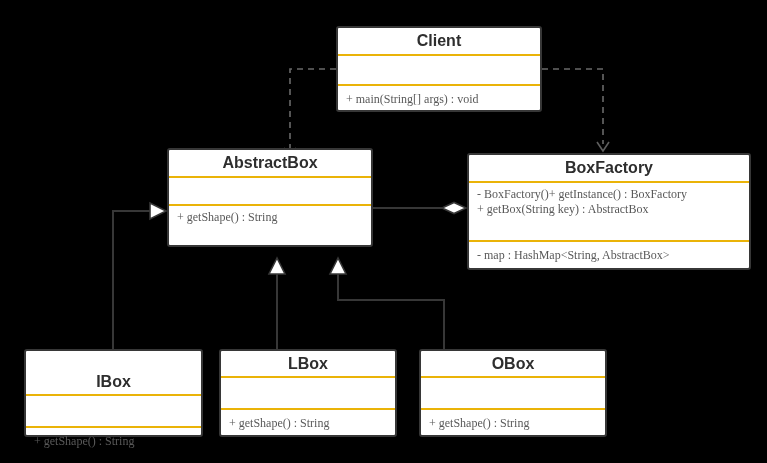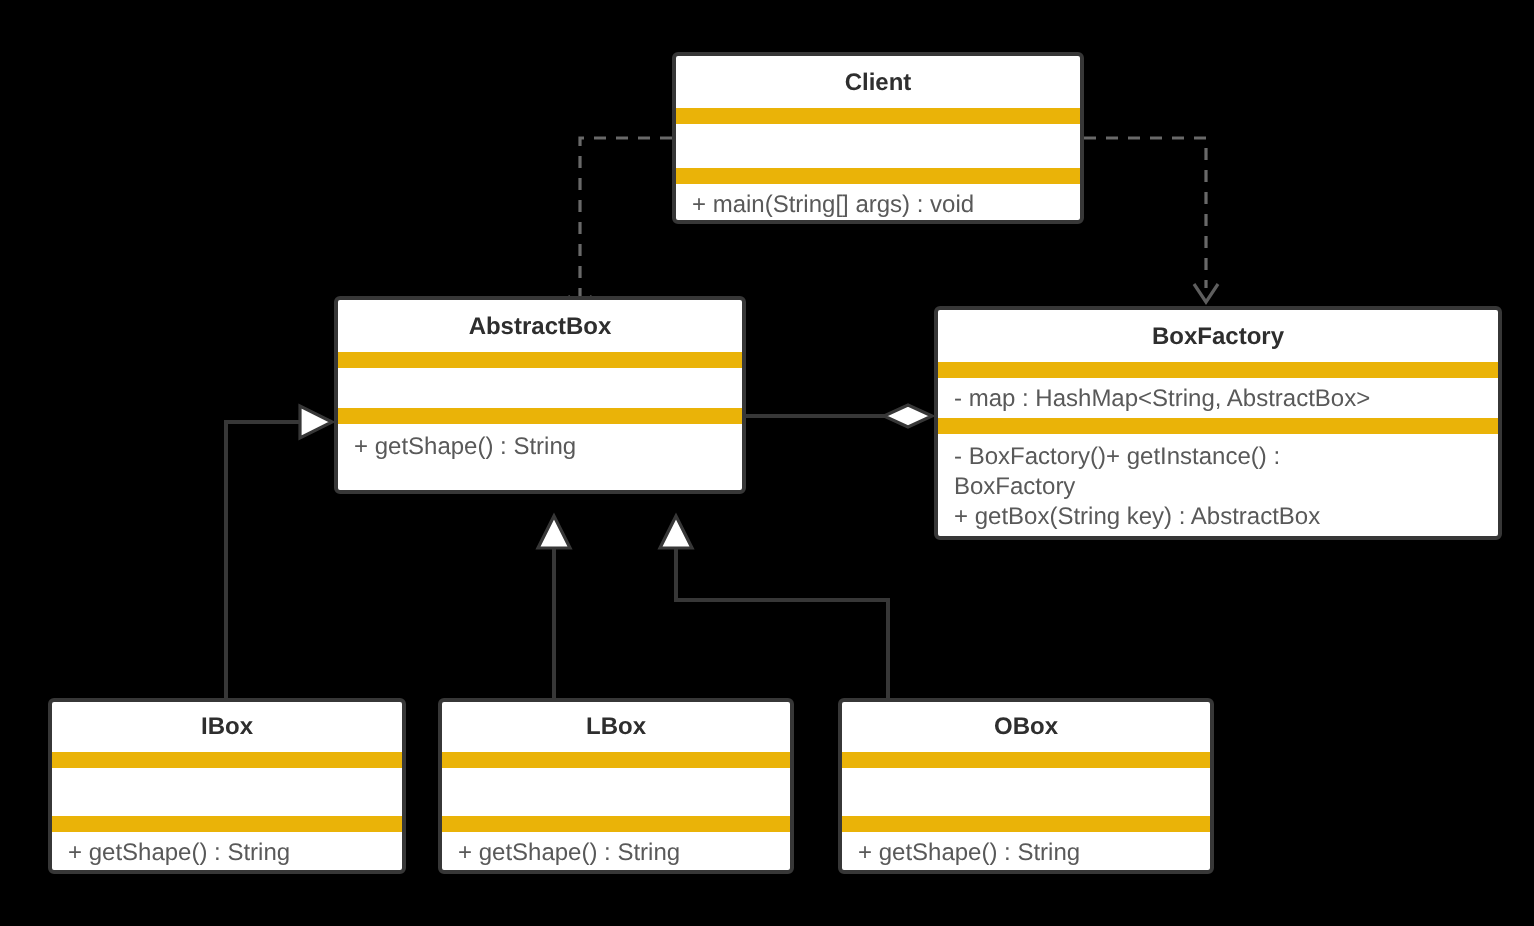--- a/index.html
+++ b/index.html
@@ -13,29 +13,30 @@
   #edges{position:absolute;left:0;top:0;width:767px;height:463px;}
   .uml-class{
     position:absolute;
     background:#ffffff;
     border:2px solid #373737;
     border-radius:3px;
     box-sizing:border-box;
   }
   .uml-title{
     font-weight:bold;
-    font-size:12px;
+    font-size:16px;
     color:#2e2e2e;
     text-align:center;
     box-sizing:border-box;
   }
   .uml-section{
-    border-top:8px solid #eab308;
+    border-top:2px solid #eab308;
     box-sizing:border-box;
     overflow:hidden;
+    font-family:Liberation Serif, serif;
   }
   .uml-line{
     font-size:12px;
     color:#595959;
     line-height:15px;
     padding-left:8px;
     white-space:nowrap;
   }
   .uml-line.wrap{white-space:normal;max-width:212px;}
   .v-center{display:flex;flex-direction:column;justify-content:center;}
@@ -90,31 +91,31 @@
   <div class="uml-class" style="left:167px;top:148px;width:206px;height:99px;">
     <div class="uml-title" style="height:26px;line-height:26px;">AbstractBox</div>
     <div class="uml-section" style="height:28px;"></div>
     <div class="uml-section pad-top" style="height:43px;">
       <div class="uml-line">+ getShape() : String</div>
     </div>
   </div>
 
   <div class="uml-class" style="left:467px;top:153px;width:284px;height:117px;">
     <div class="uml-title" style="height:26px;line-height:26px;">BoxFactory</div>
-    <div class="uml-section v-center" style="height:28px;">
-      <div class="uml-line">- map : HashMap&lt;String, AbstractBox&gt;</div>
-    </div>
     <div class="uml-section pad-top" style="height:59px;">
       <div class="uml-line wrap">- BoxFactory()+ getInstance() : BoxFactory</div>
       <div class="uml-line">+ getBox(String key) : AbstractBox</div>
     </div>
+    <div class="uml-section v-center" style="height:28px;">
+      <div class="uml-line">- map : HashMap&lt;String, AbstractBox&gt;</div>
+    </div>
   </div>
 
   <div class="uml-class" style="left:24px;top:349px;width:179px;height:88px;">
-    <div class="uml-title" style="height:25px;line-height:25px;">IBox</div>
+    <div class="uml-title" style="height:25px;line-height:25px;margin-top:18px;">IBox</div>
     <div class="uml-section" style="height:32px;"></div>
     <div class="uml-section v-center" style="height:29px;">
       <div class="uml-line">+ getShape() : String</div>
     </div>
   </div>
 
   <div class="uml-class" style="left:219px;top:349px;width:178px;height:88px;">
     <div class="uml-title" style="height:25px;line-height:25px;">LBox</div>
     <div class="uml-section" style="height:32px;"></div>
     <div class="uml-section v-center" style="height:29px;">

